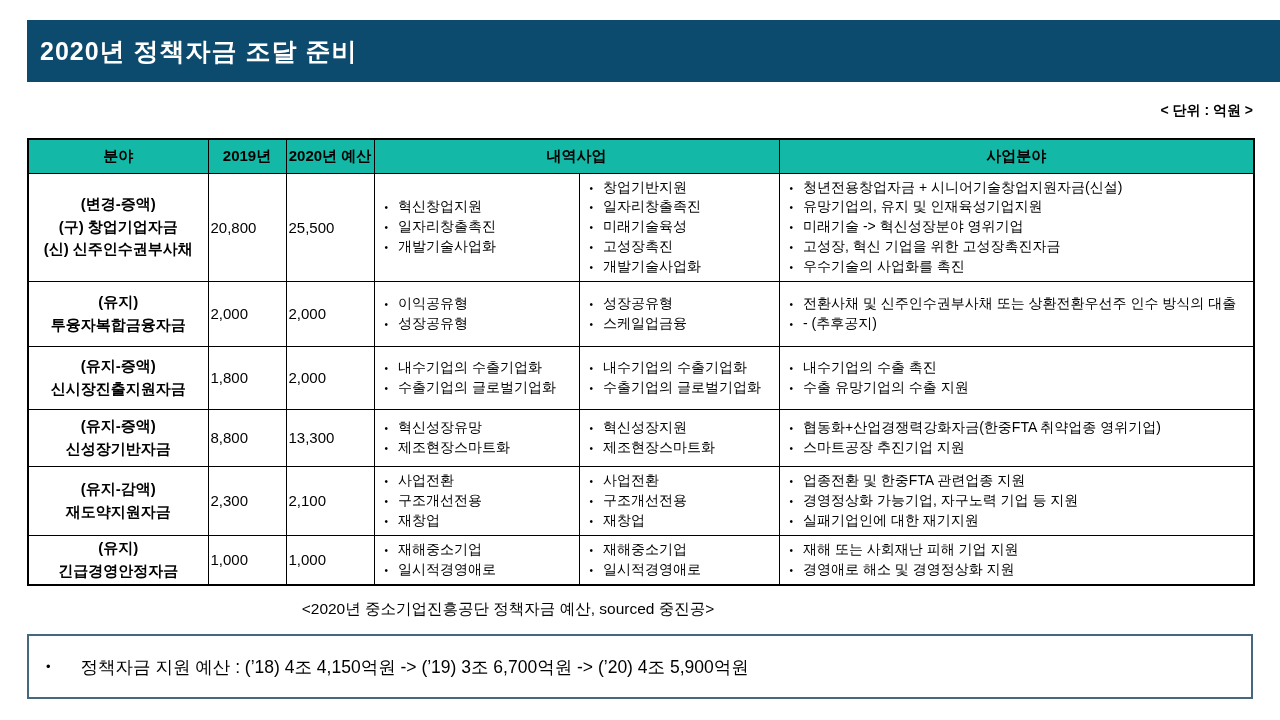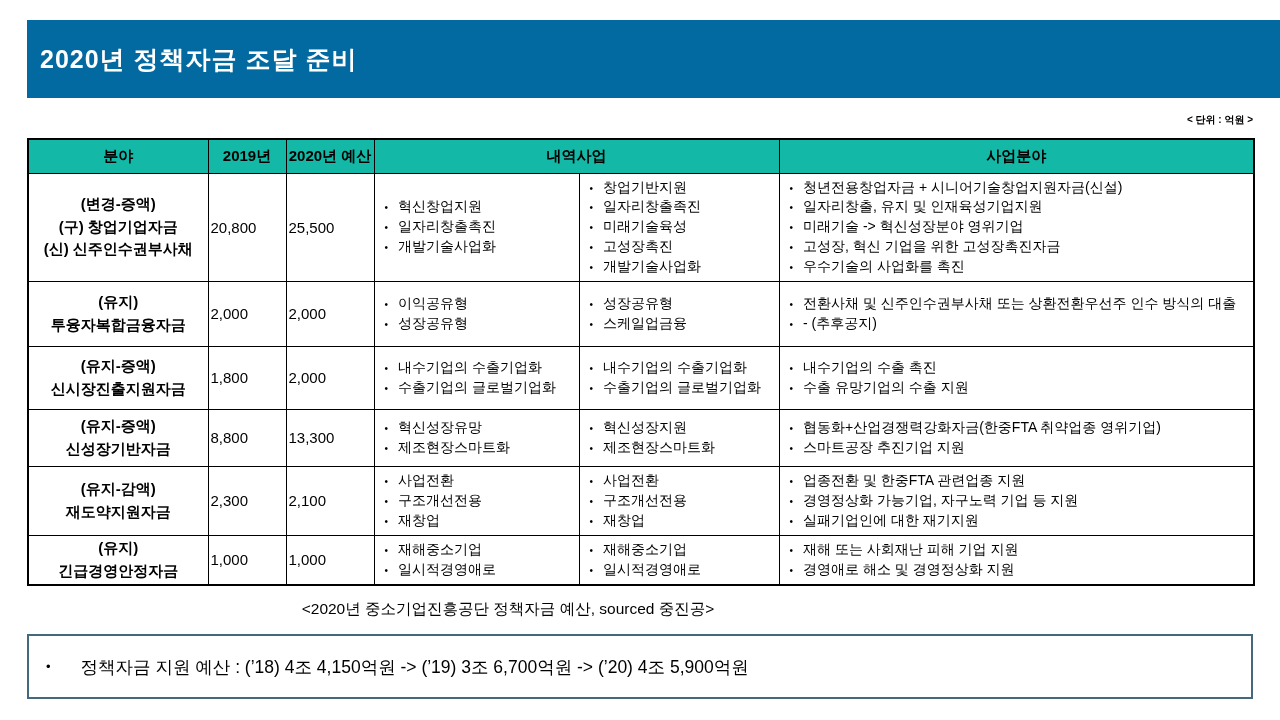--- a/index.html
+++ b/index.html
@@ -2,28 +2,28 @@
 <html><head>
 <meta charset="utf-8">
 <style>
   html,body{margin:0;padding:0;}
   body{
     width:1280px;height:720px;position:relative;background:#ffffff;
     font-family:"Liberation Sans","DejaVu Sans",sans-serif;color:#000;
     overflow:hidden;
   }
   .banner{
-    position:absolute;left:27px;top:20px;width:1253px;height:78px;
-    background:#0369a1;display:flex;align-items:center;
+    position:absolute;left:27px;top:20px;width:1253px;height:62px;
+    background:#0c4a6e;display:flex;align-items:center;
   }
   .title{
     color:#ffffff;font-size:25px;font-weight:bold;padding-left:13px;letter-spacing:1px;
   }
   .unit{
-    position:absolute;top:113px;right:27px;font-size:10px;font-weight:bold;text-align:center;
+    position:absolute;top:102px;right:27px;font-size:14px;font-weight:bold;text-align:center;
   }
   table.tbl{
     position:absolute;left:27px;top:138px;width:1226px;
     border-collapse:collapse;table-layout:fixed;border:2px solid #000;
   }
   .tbl th,.tbl td{border:1px solid #000;box-sizing:border-box;}
   .tbl th{
     background:#14b8a6;font-size:15px;font-weight:bold;height:34px;
     padding:2px;text-align:center;vertical-align:middle;
   }
@@ -118,21 +118,21 @@
             <span>개발기술사업화</span>
           </div>
         </td>
         <td class="bl">
           <div class="bi">
             <span class="bd">•</span>
             <span>청년전용창업자금 + 시니어기술창업지원자금(신설)</span>
           </div>
           <div class="bi">
             <span class="bd">•</span>
-            <span>일자리창출, 유지 및 인재육성기업지원</span>
+            <span>유망기업의, 유지 및 인재육성기업지원</span>
           </div>
           <div class="bi">
             <span class="bd">•</span>
             <span>미래기술 -&gt; 혁신성장분야 영위기업</span>
           </div>
           <div class="bi">
             <span class="bd">•</span>
             <span>고성장, 혁신 기업을 위한 고성장촉진자금</span>
           </div>
           <div class="bi">

